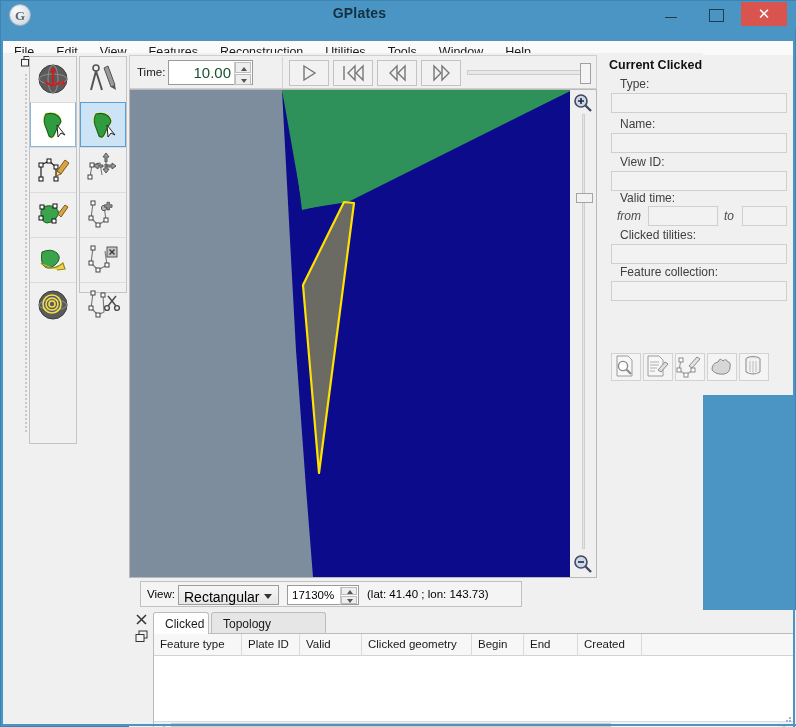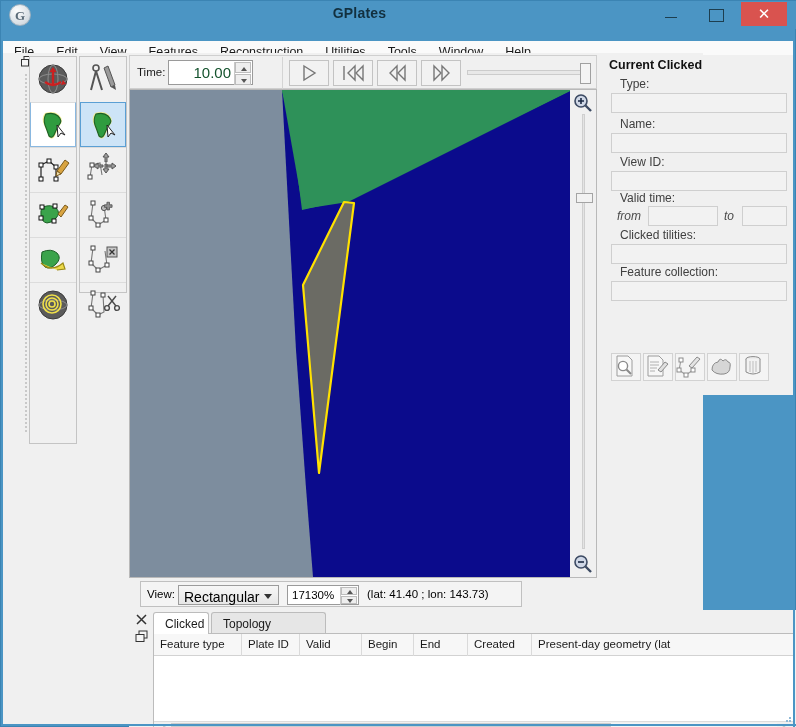--- a/index.html
+++ b/index.html
@@ -584,24 +584,24 @@
       <div id="tabs">
         <div class="tab active" id="tab-clicked">Clicked</div>
         <div class="tab" id="tab-topology">Topology Sections</div>
       </div>
 
       <div id="table-area">
         <div id="table-head">
           <div class="th" style="width:88px">Feature type</div>
           <div class="th" style="width:58px">Plate ID</div>
           <div class="th" style="width:62px">Valid</div>
+          <div class="th" style="width:110px">Clicked geometry</div>
           <div class="th" style="width:52px">Begin</div>
           <div class="th" style="width:54px">End</div>
           <div class="th" style="width:64px">Created</div>
-          <div class="th" style="width:152px;border-right:none">Present-day geometry (lat</div>
         </div>
         <div id="table-rows"></div>
         <div id="hscroll">
           <div class="sb-arrow" id="sb-left">❮</div>
           <div id="sb-track">
             <div id="sb-thumb">
               
             </div>
           </div>
           <div class="sb-arrow" id="sb-right">❯</div>

